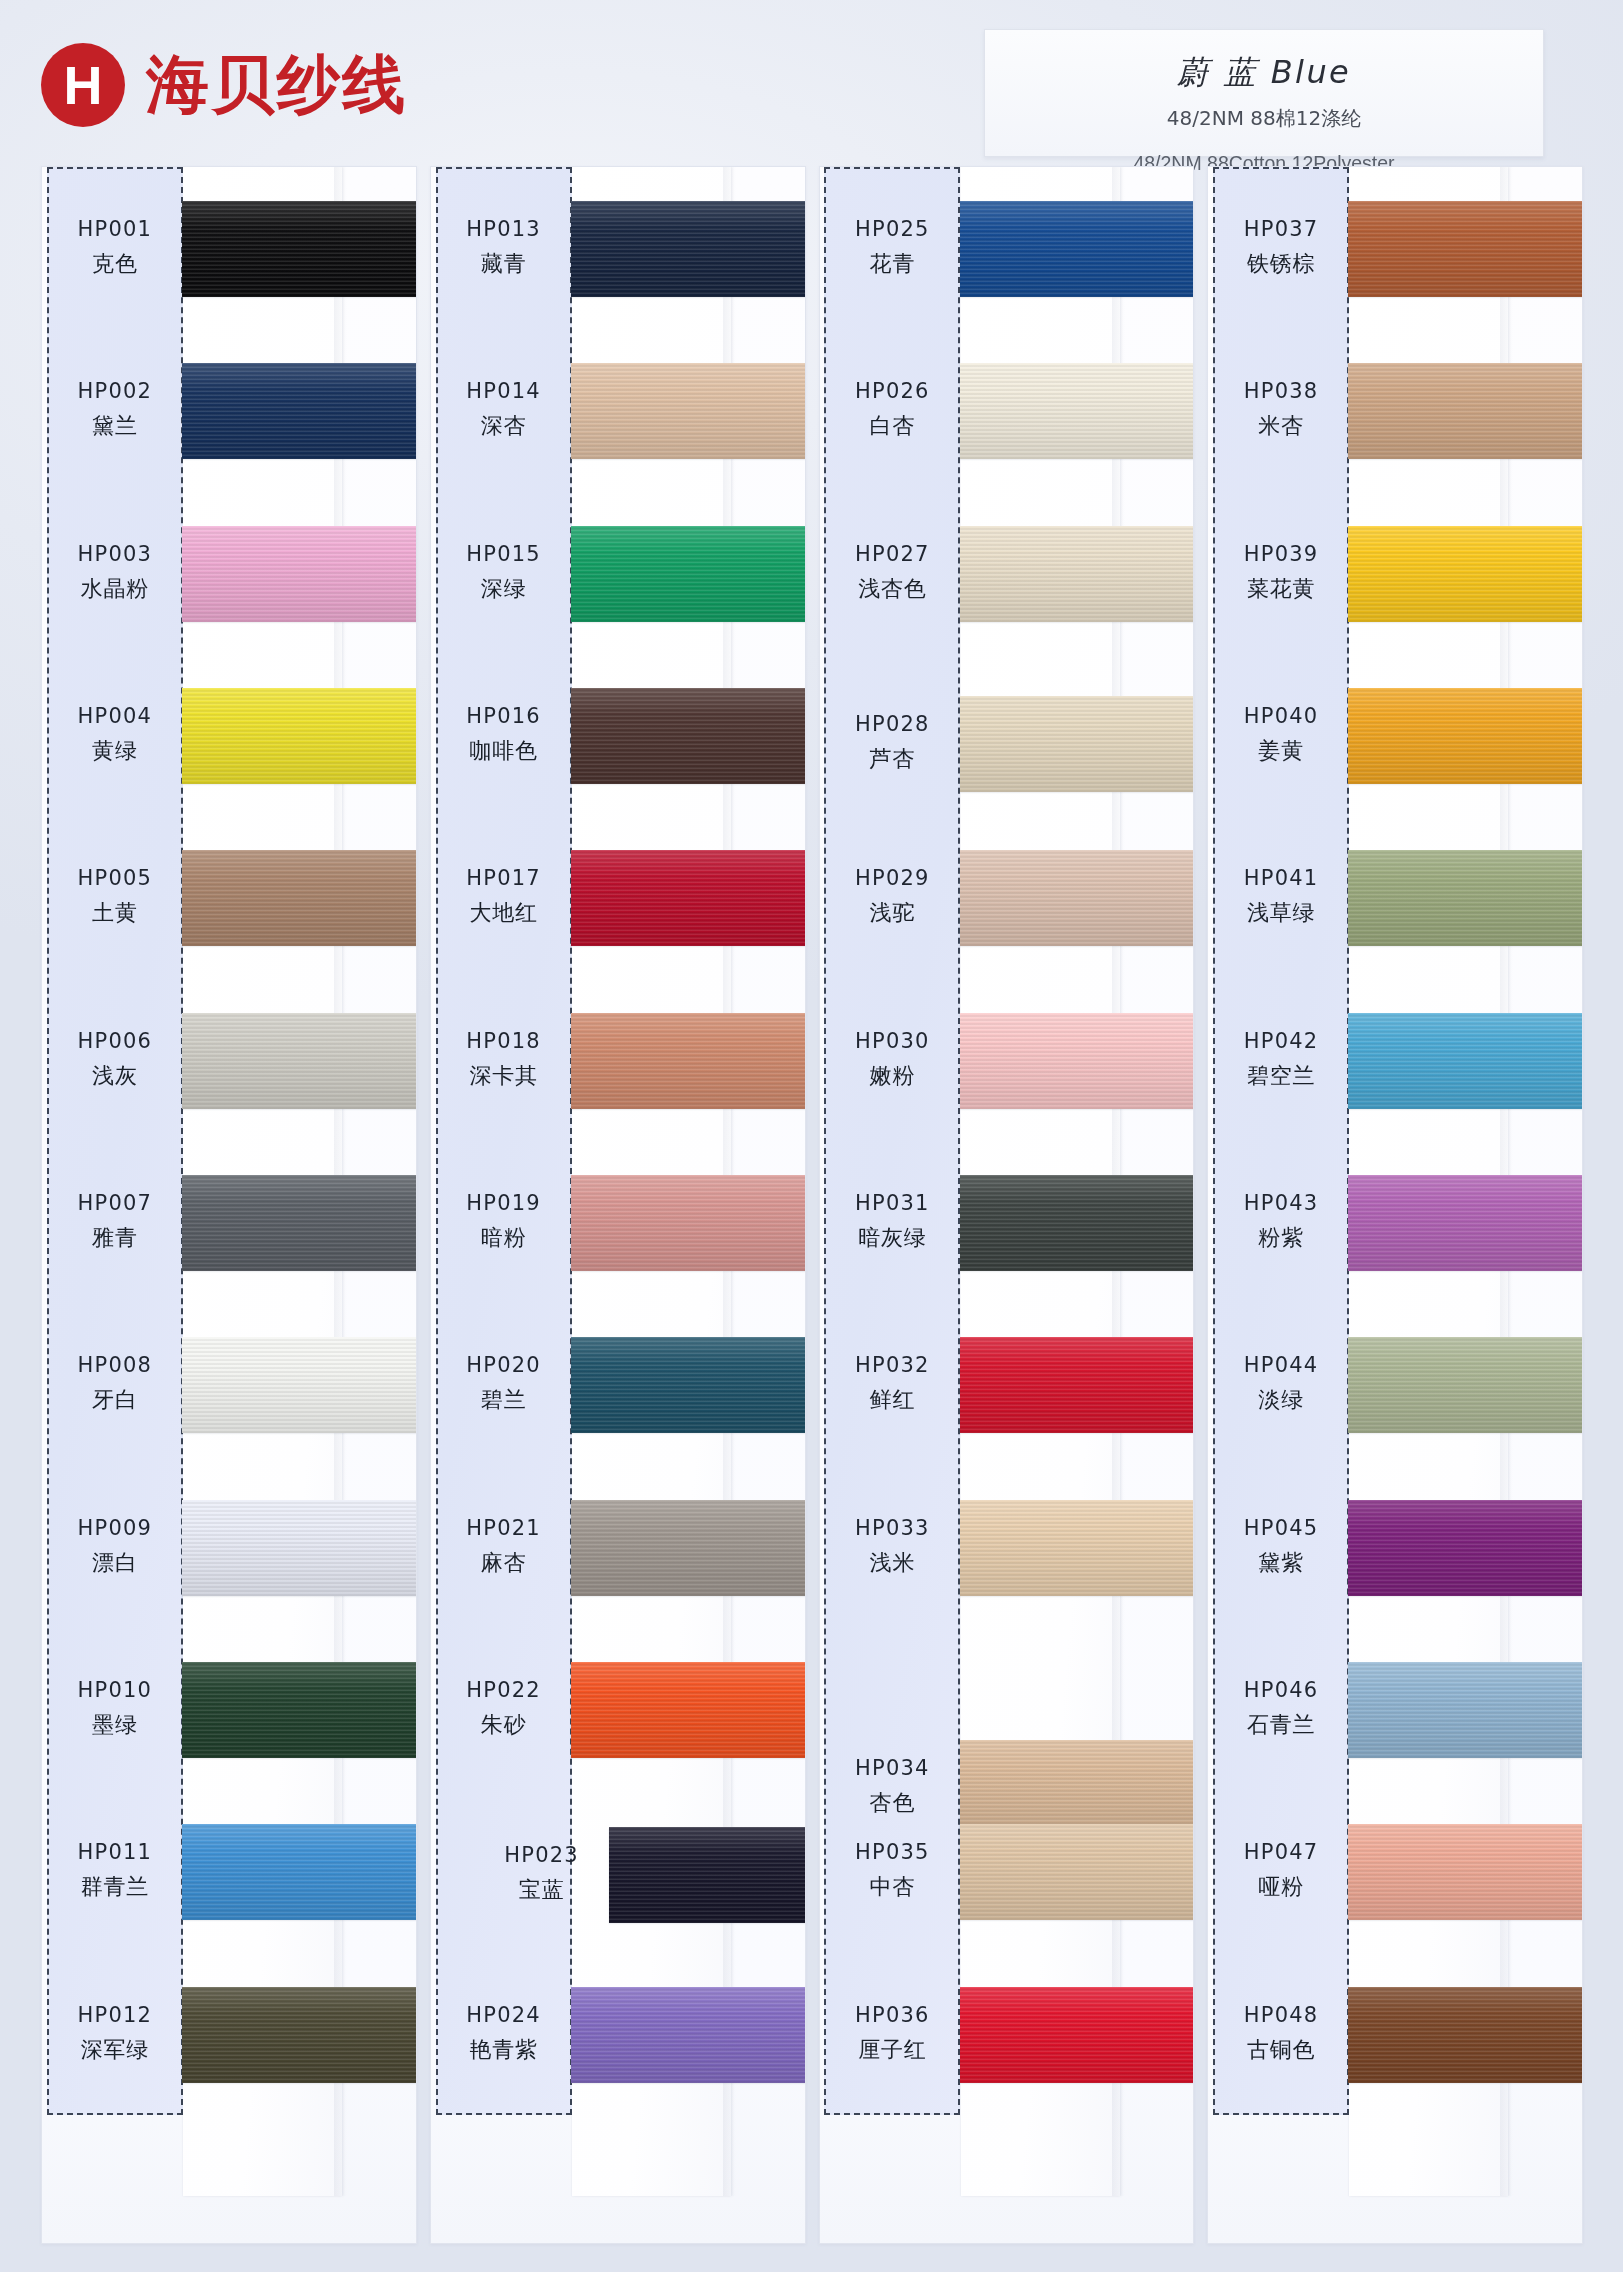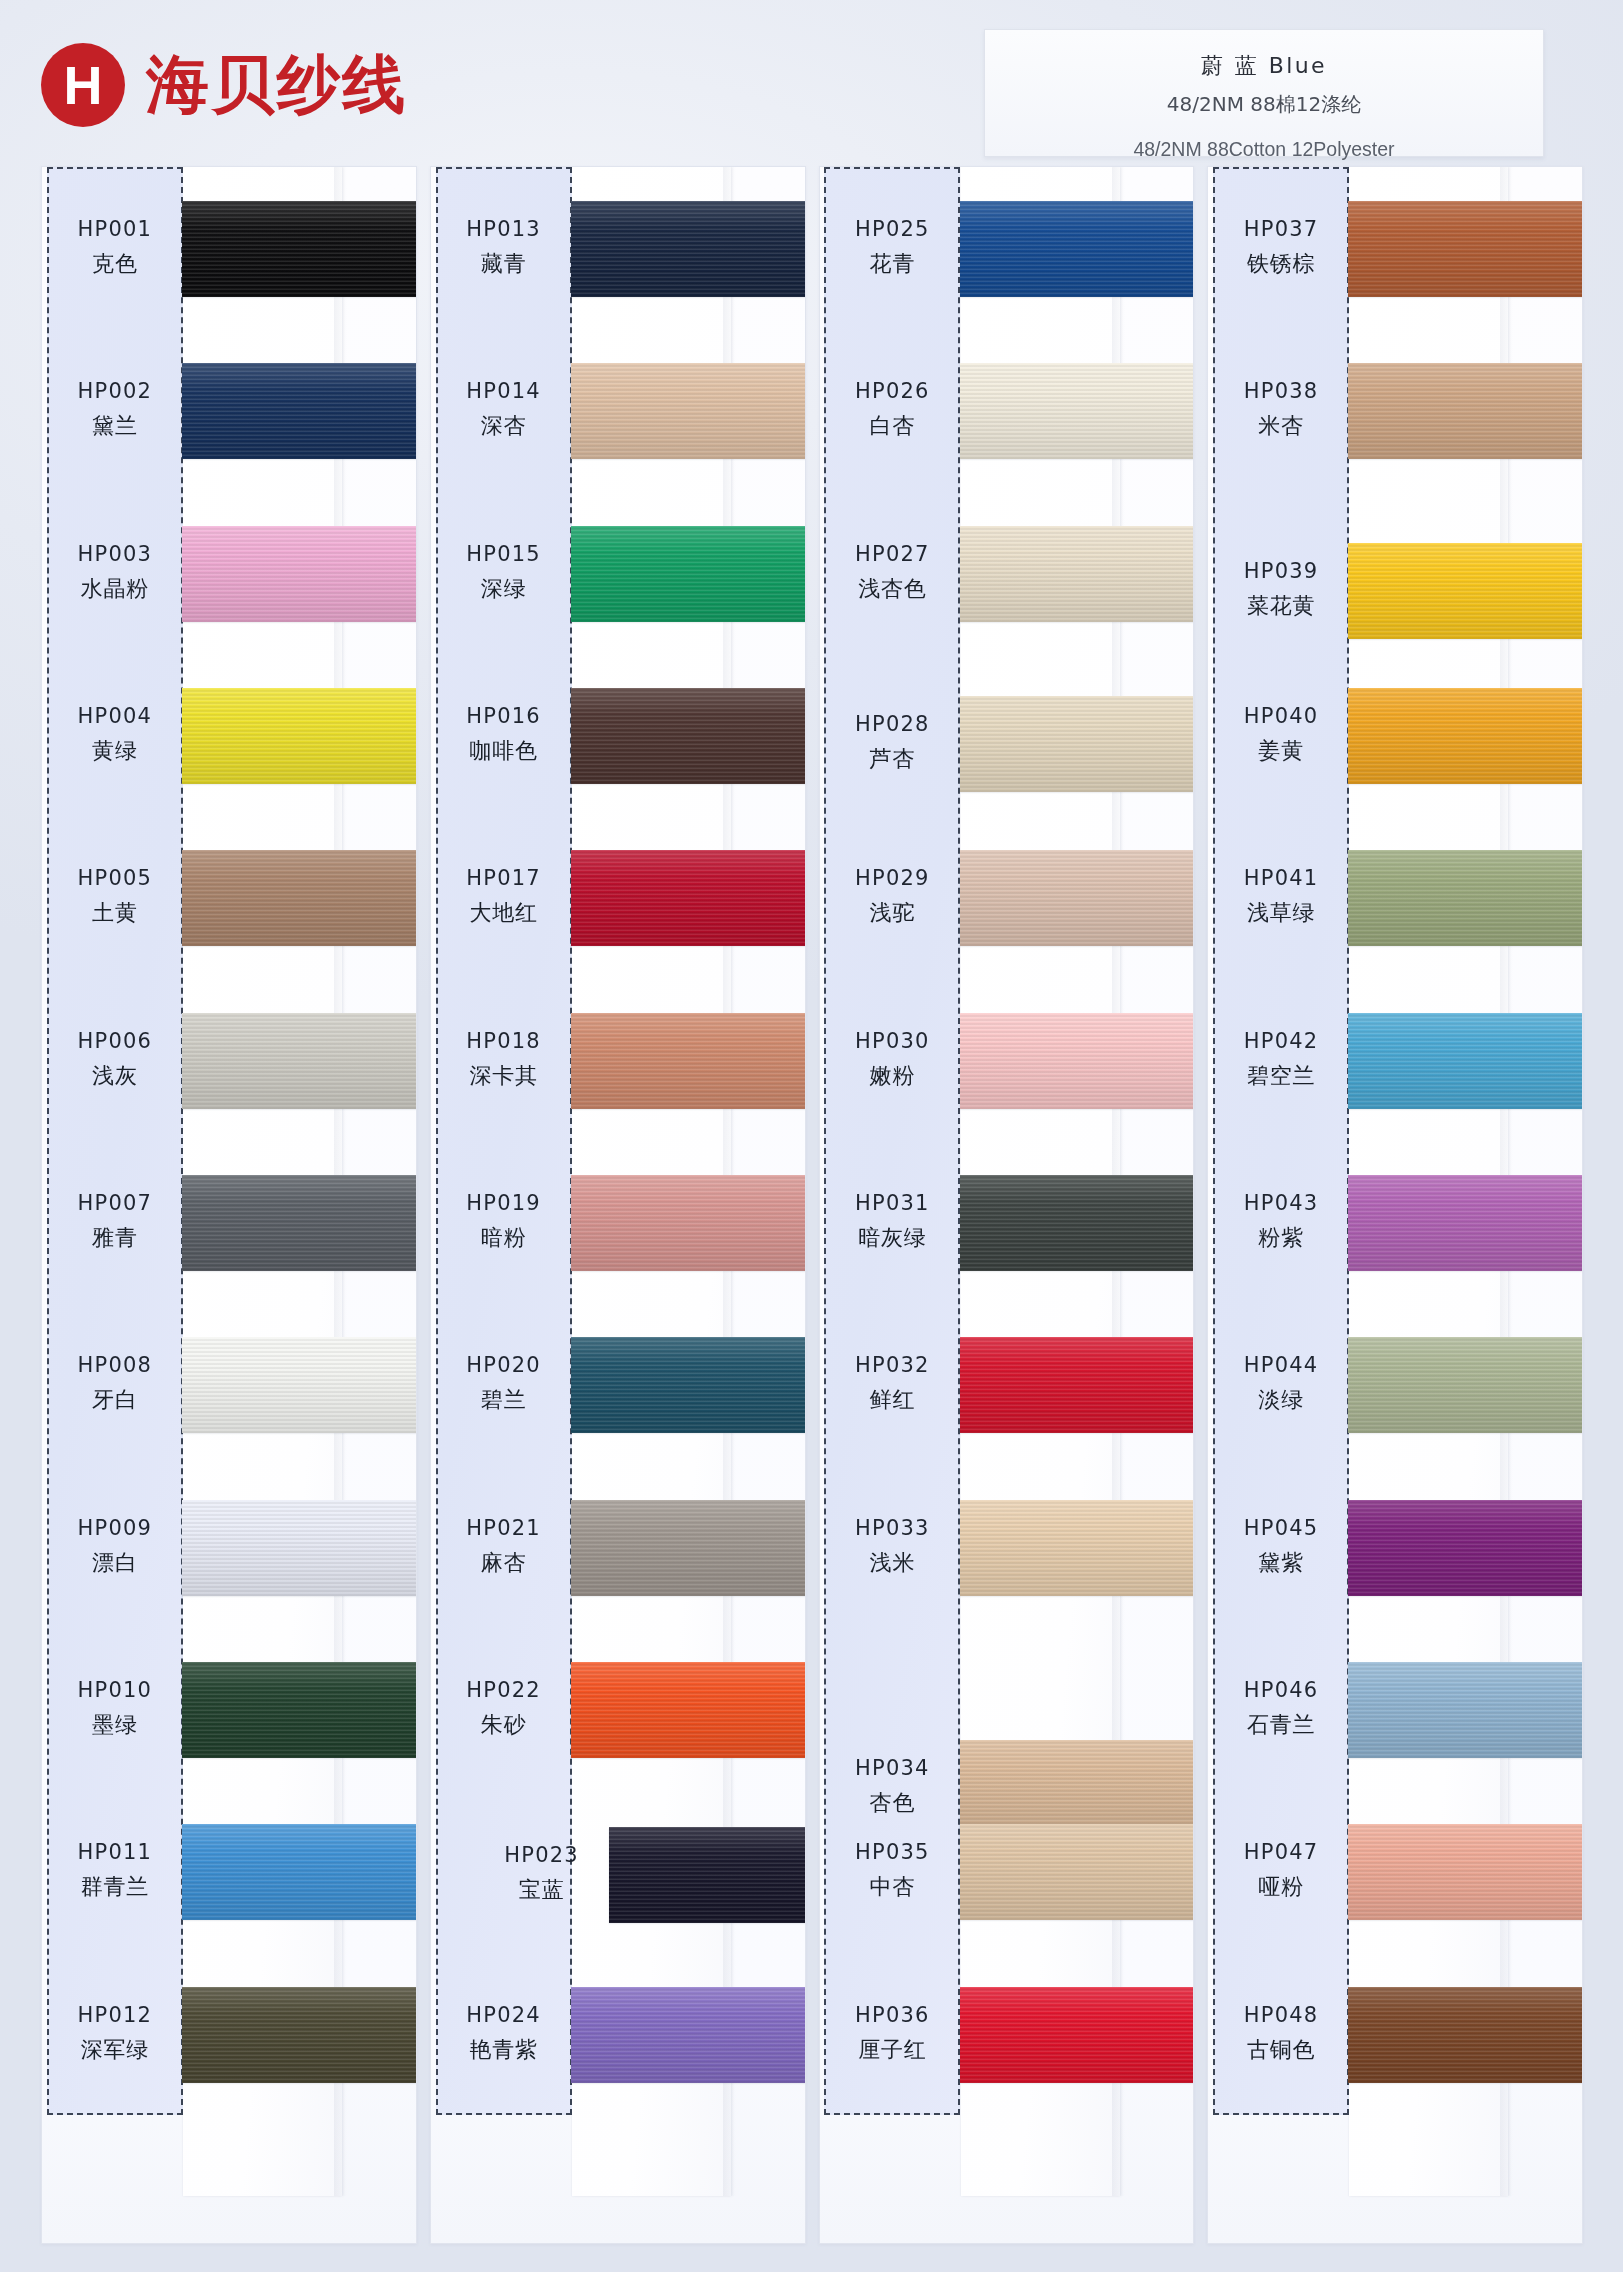--- a/index.html
+++ b/index.html
@@ -43,22 +43,22 @@
     position: absolute; left: 984px; top: 29px;
     width: 560px; height: 128px;
     background: linear-gradient(180deg,#fbfcfe 0%, #f3f5fa 100%);
     border: 0.8px solid #dfe3ec;
     box-shadow: 0 1.6px 4px rgba(90,100,130,0.09);
     display: flex; flex-direction: column;
     align-items: center; justify-content: flex-start;
     padding-top: 21px;
   }
   #title-card .t-main {
-    font-size: 22px; color: #2b2f38; letter-spacing: 2.4px;
-    font-family: "DejaVu Sans", sans-serif; font-weight: 400;
+    font-size: 32px; color: #2b2f38; letter-spacing: 2.4px;
+    font-family: "DejaVu Sans", sans-serif; font-weight: 400; font-style: italic;
   }
   #title-card .t-sub {
     font-size: 20px; color: #4a4f59; margin-top: 9.7px;
     font-family: "DejaVu Sans", sans-serif;
   }
   #title-card .t-sub2 {
     font-size: 19.5px; color: #5a606b; margin-top: 20px;
     font-family: "Liberation Sans", sans-serif;
   }
 
@@ -572,21 +572,21 @@
           <div class="row" style="top: 162px;">
             <div class="row-label">
               <div class="code">HP038</div>
               <div class="cname">米杏</div>
             </div>
             <div class="yarn" style="background: rgb(207, 166, 132);">
               <div class="threads"></div>
               <div class="sheen"></div>
             </div>
           </div>
-          <div class="row" style="top: 342px;">
+          <div class="row" style="top: 325px;">
             <div class="row-label">
               <div class="code">HP039</div>
               <div class="cname">菜花黄</div>
             </div>
             <div class="yarn" style="background: rgb(251, 200, 26);">
               <div class="threads"></div>
               <div class="sheen"></div>
             </div>
           </div>
           <div class="row" style="top: 487px;">

